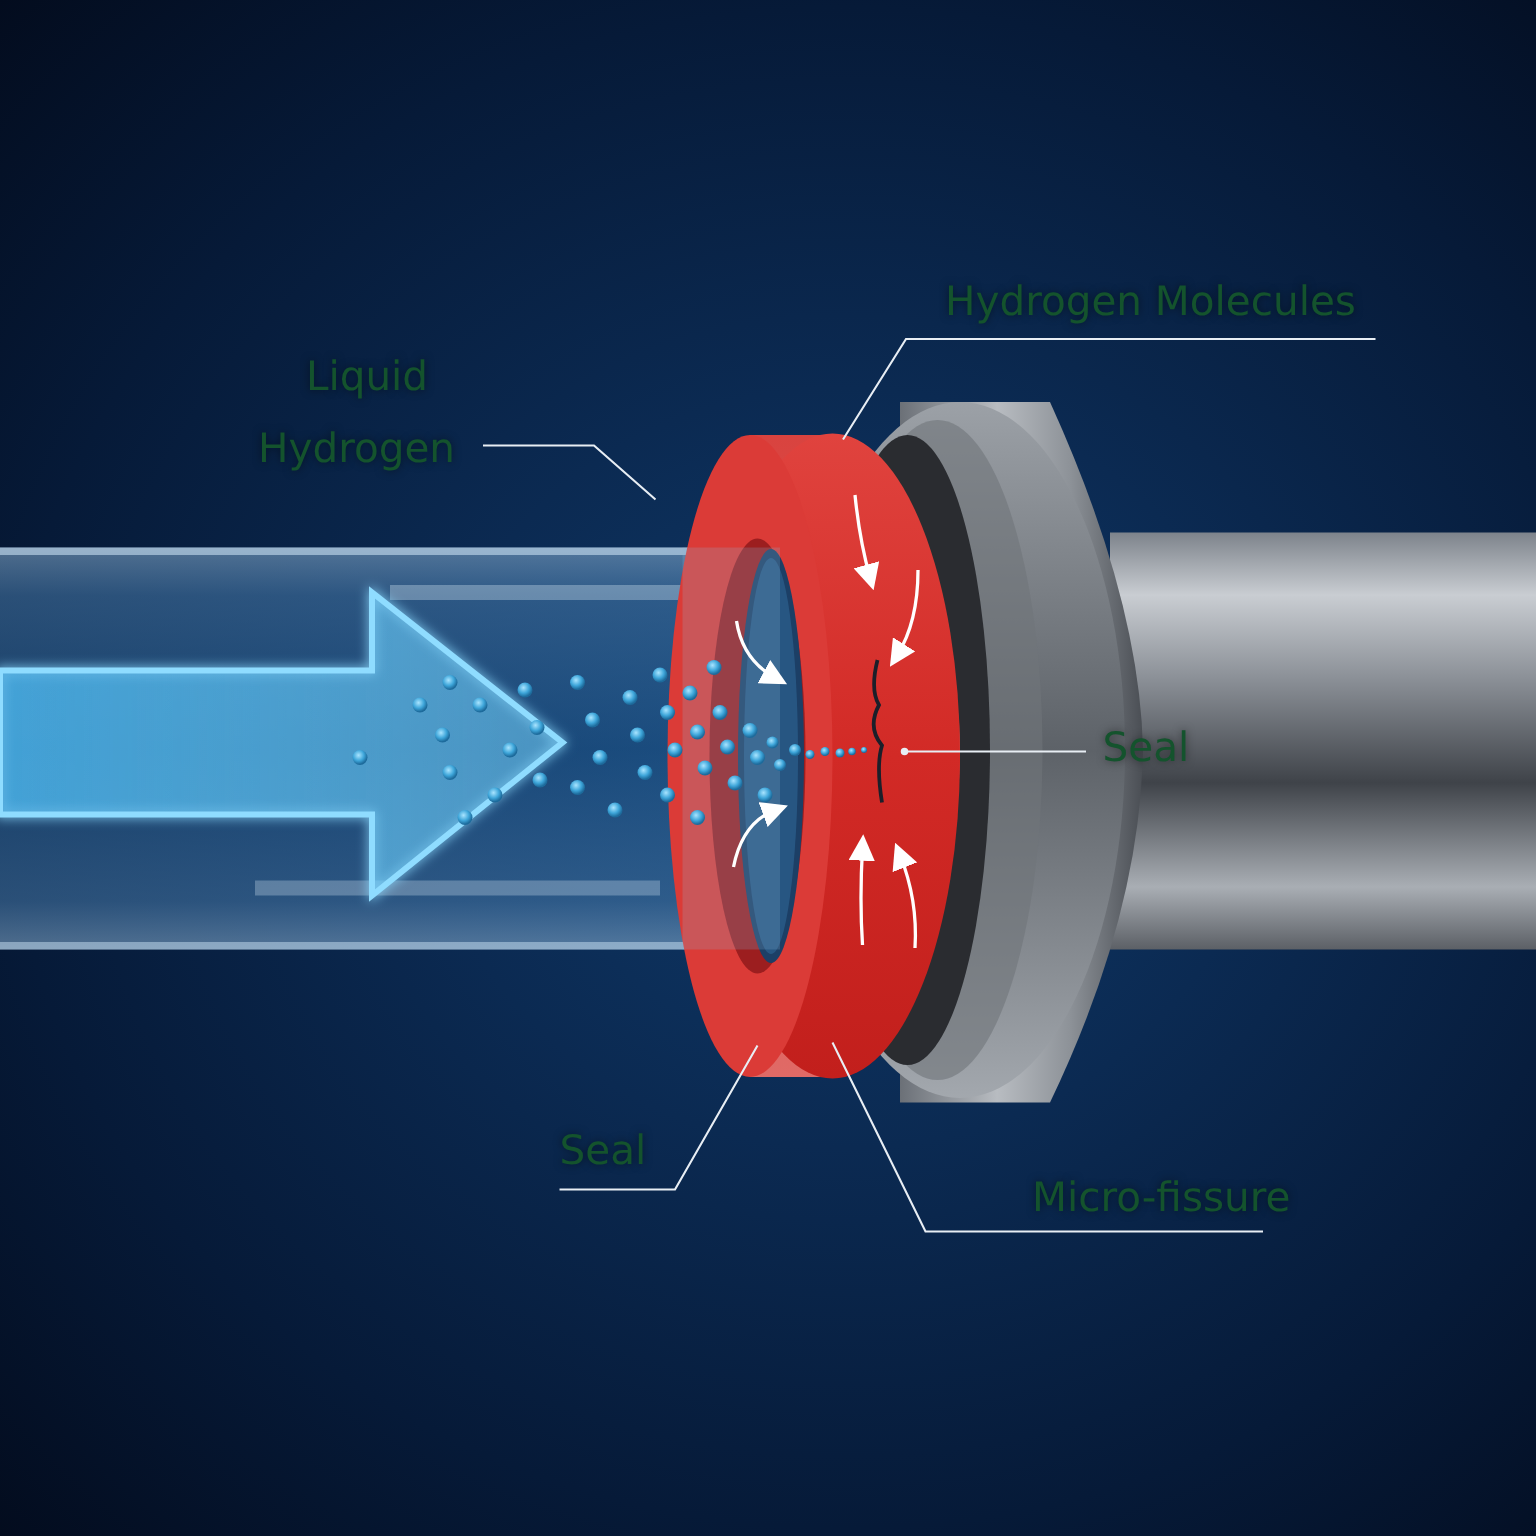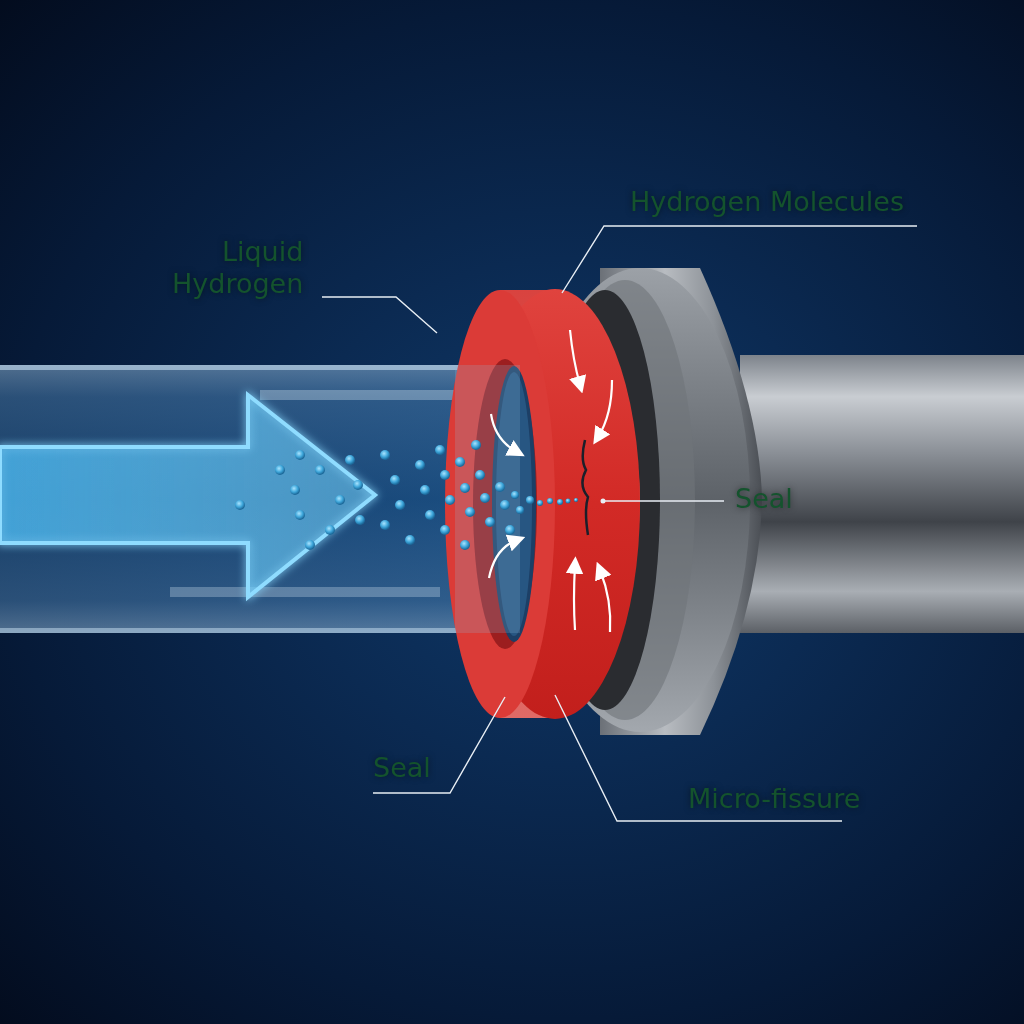--- a/index.html
+++ b/index.html
@@ -7,22 +7,22 @@
       width: 1024px; height: 1024px; overflow: hidden;
       background: radial-gradient(ellipse at 55% 50%, #0f3a6a 0%, #0b2a52 35%, #061a38 70%, #030c1e 100%);
       font-family: "DejaVu Sans", "Liberation Sans", sans-serif;
       position: relative;
     }
     .stage { position: absolute; left: 0; top: 0; width: 1024px; height: 1024px; }
     .label {
       position: absolute; color: #14532d; font-size: 27px; line-height: 1.2;
       text-shadow: 0 0 6px rgba(0,0,0,0.5); white-space: nowrap;
     }
-    #lbl-liquid { left: 186px; top: 236px; text-align: right; }
-    #lbl-liquid .l2 { display: block; margin-left: -14px; }
+    #lbl-liquid { left: 186px; top: 236px; text-align: center; }
+    #lbl-liquid .l2 { display: block; margin-left: -14px; margin-top: 16px; }
     #lbl-molecules { left: 630px; top: 186px; }
     #lbl-seal-right { left: 735px; top: 483px; }
     #lbl-seal-left { left: 373px; top: 752px; }
     #lbl-fissure { left: 688px; top: 783px; }
     svg { position: absolute; left: 0; top: 0; }
   </style>
 </head>
 <body>
 
 <div class="stage">

